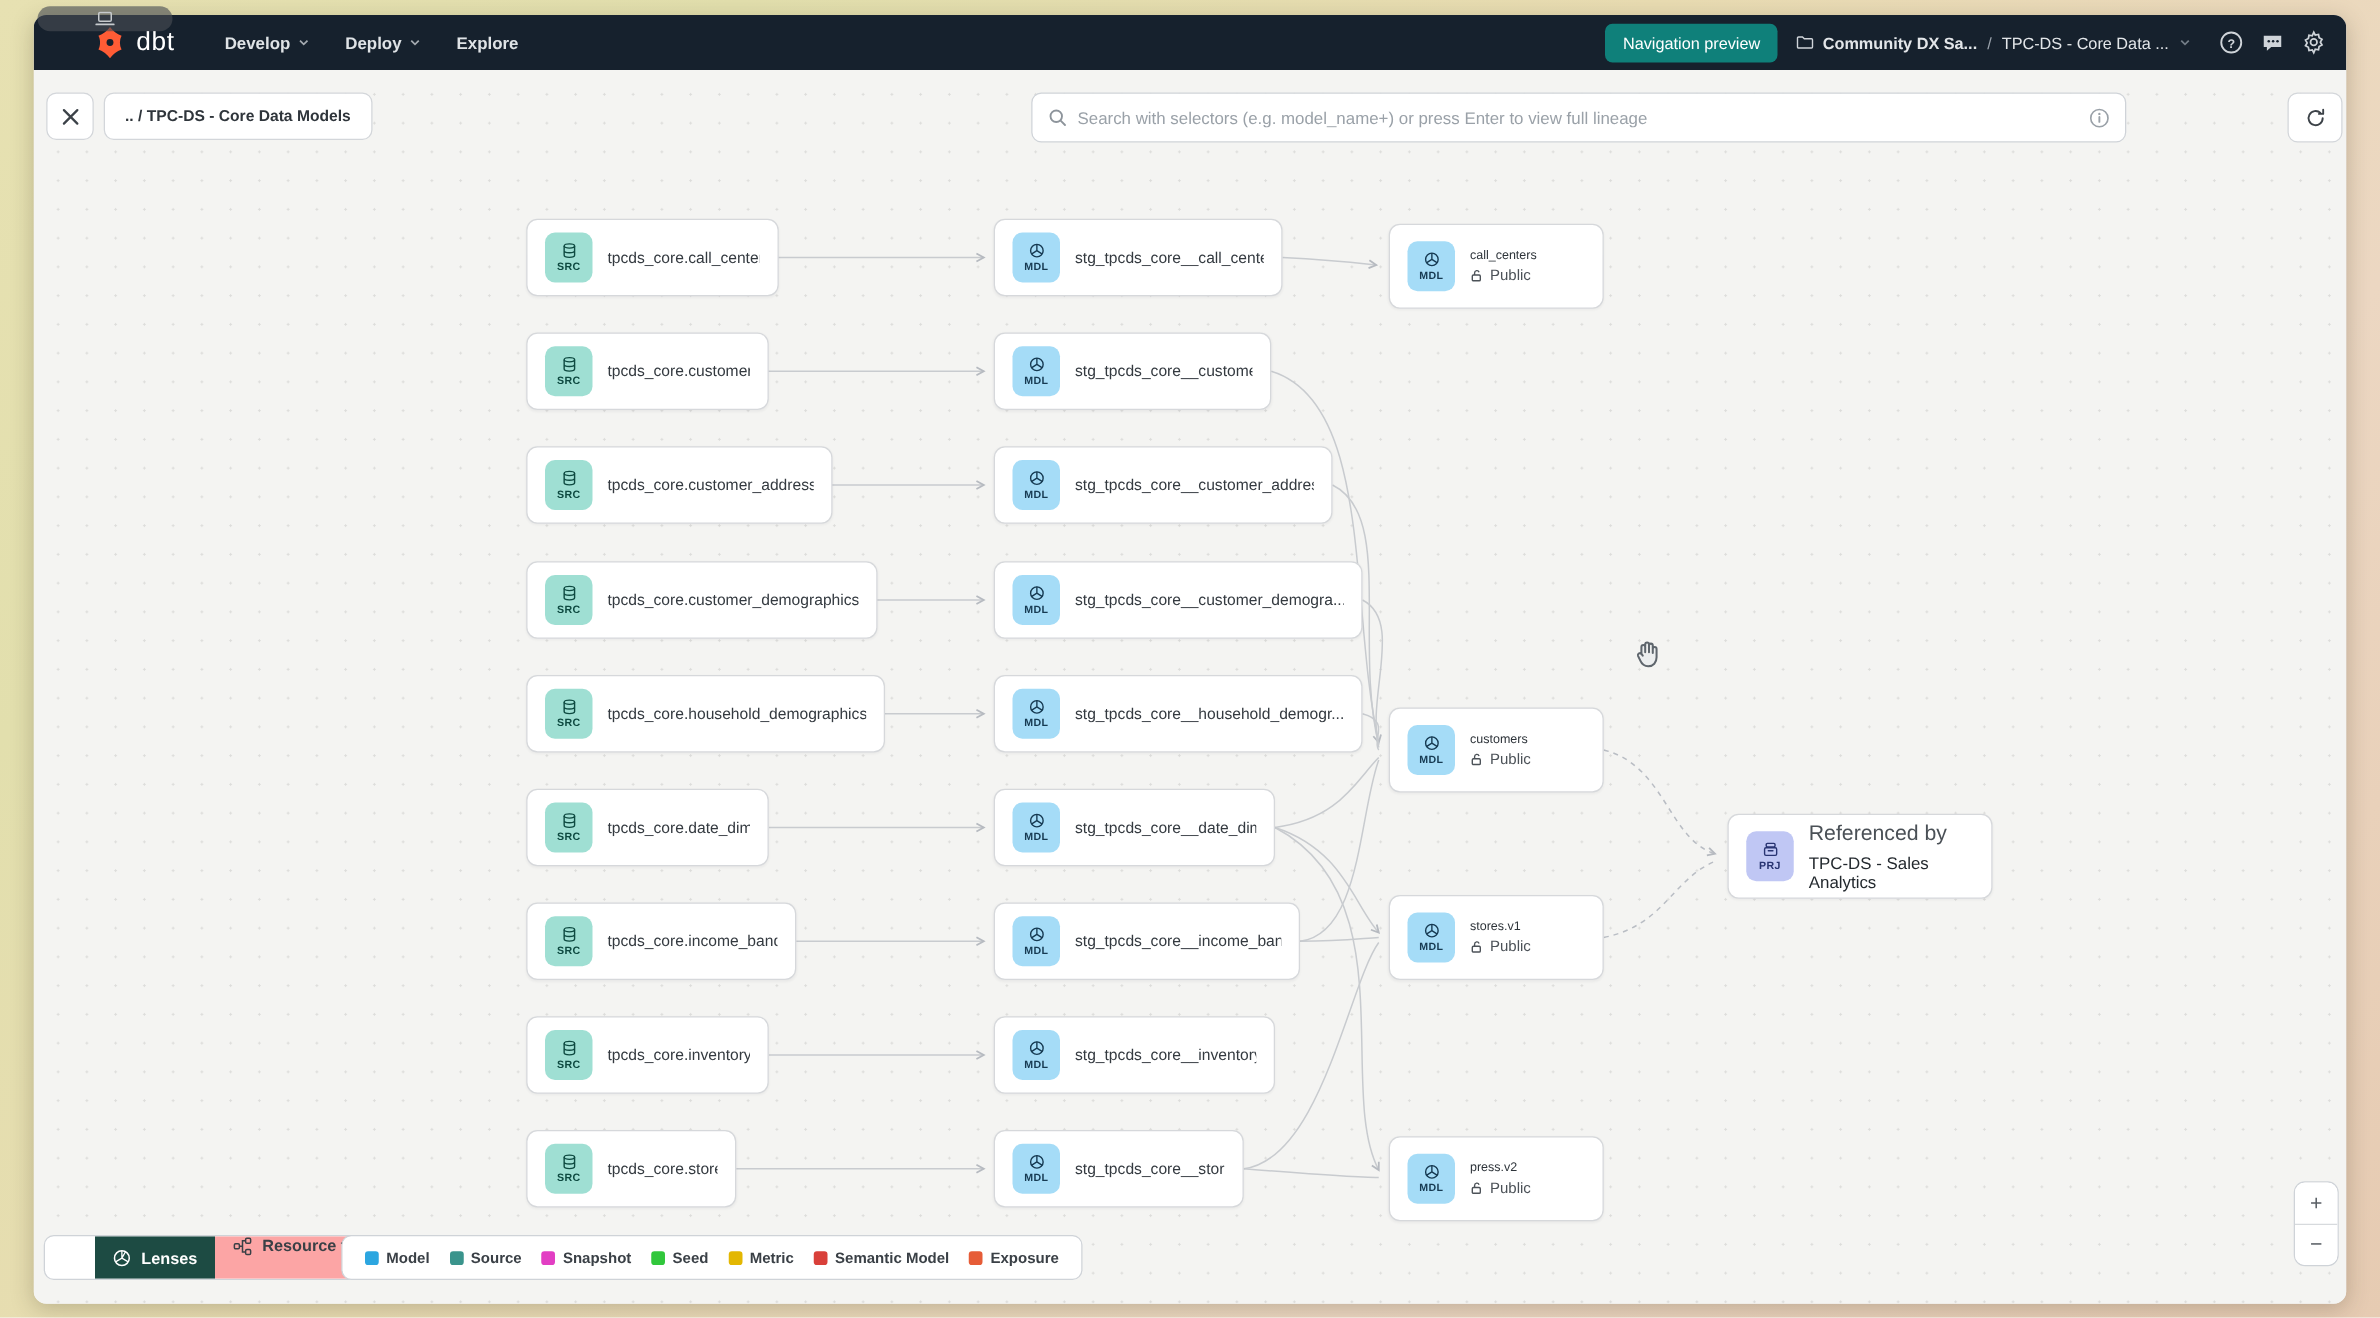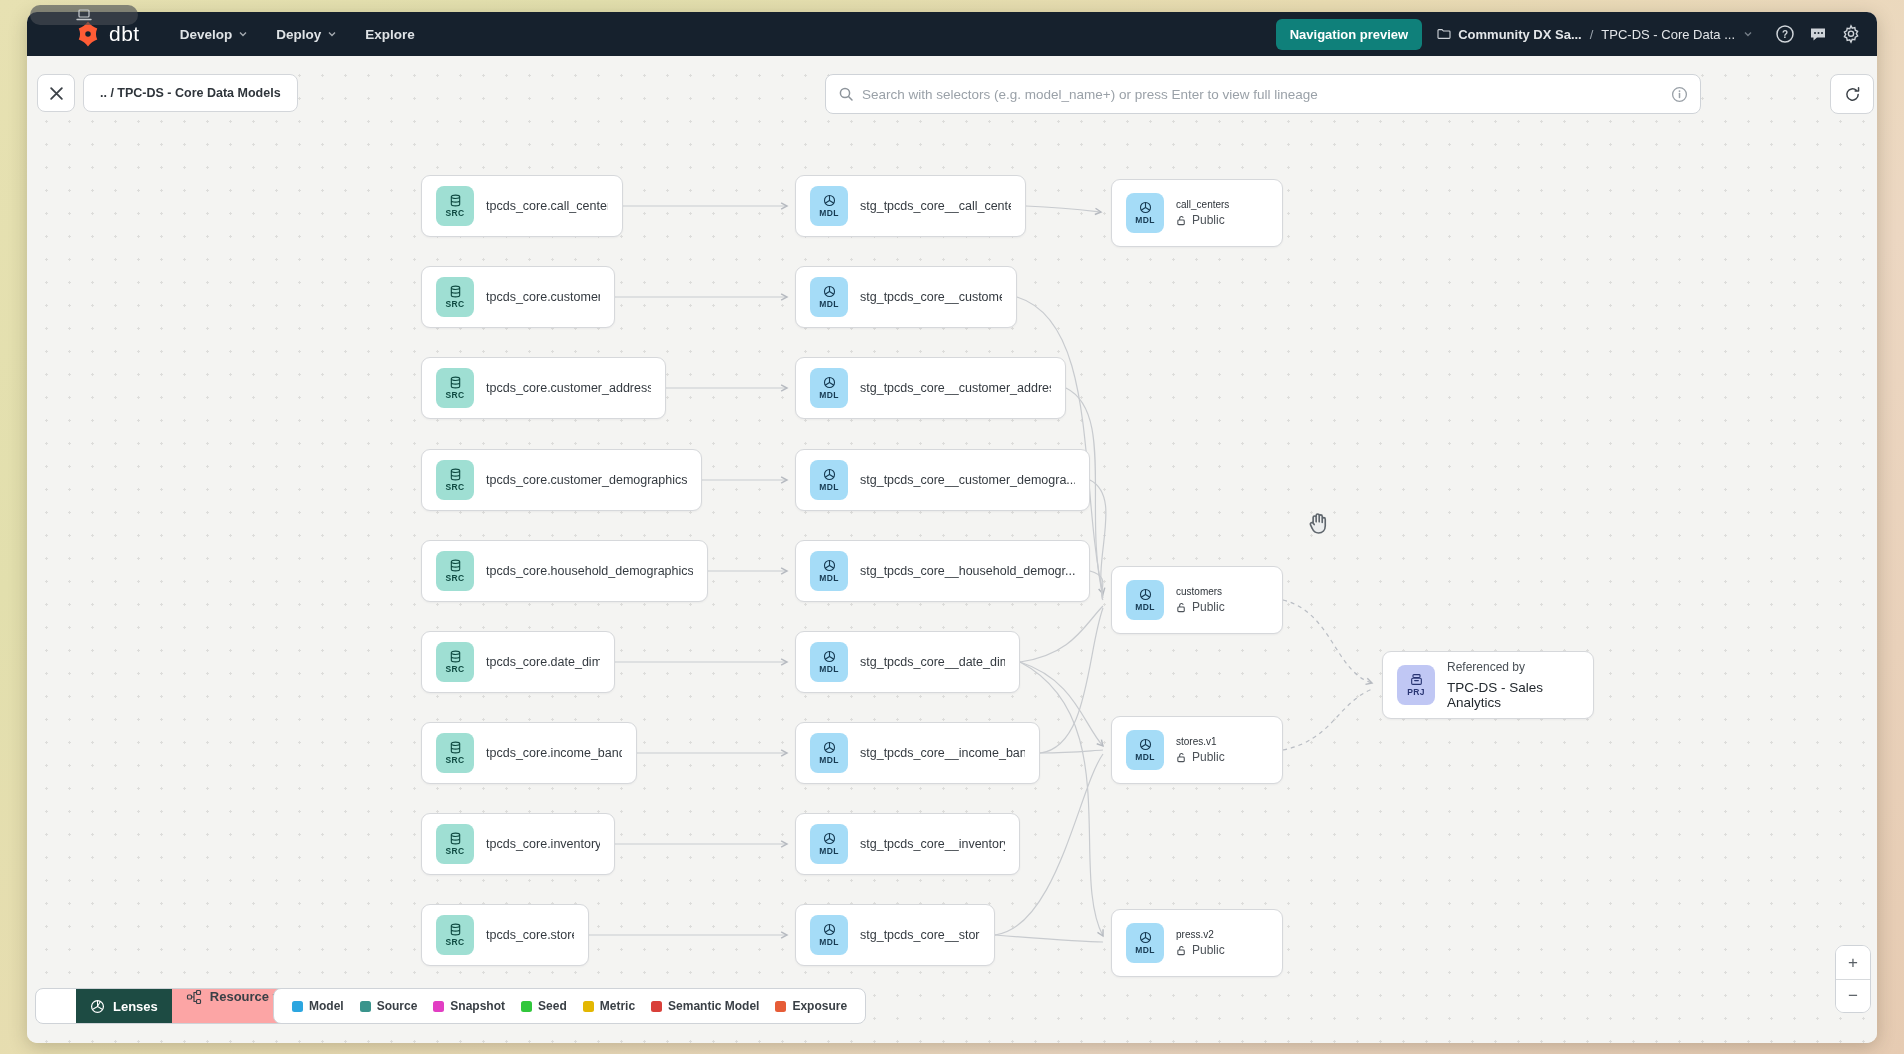--- a/index.html
+++ b/index.html
@@ -13,21 +13,21 @@
   
   .navbar { position:absolute; left:0; top:0; width:100%; height:44px; background:#16212d;
     display:flex; align-items:center; padding:0 16px; color:#e8eaec; z-index:30; }
   .logo { display:flex; align-items:center; gap:6px; margin:0 26px 0 30px; }
   .logo-mark { width:30px; height:30px; }
   .logo-text { font-size:21px; font-weight:normal; color:#fff; letter-spacing:.5px; }
   .nav-menu { display:flex; align-items:center; gap:6px; font-size:13.5px; font-weight:bold;
     color:#dfe3e6; padding:0 14px; cursor:pointer; height:44px; }
   .chev { width:10px; height:10px; opacity:.7; }
   .nav-right { margin-left:auto; display:flex; align-items:center; gap:14px; }
-  .nav-preview-btn { background:#0f807a; color:#fff; font-size:13px; font-weight:bold;
+  .nav-preview-btn { background:#0f807a; color:#fff; font-size:13px; font-weight:normal;
     padding:8px 14px; border-radius:6px; border:none; cursor:pointer; }
   .nav-crumb { display:flex; align-items:center; gap:8px; font-size:13px; color:#e3e6e9; }
   .nav-crumb .proj { font-weight:bold; display:flex; align-items:center; gap:6px; }
   .nav-crumb .sep { color:#9aa3ac; }
   .nav-icons { display:flex; align-items:center; gap:13px; margin-left:8px; }
   .nav-icon { width:20px; height:20px; color:#cfd4d9; cursor:pointer; }
 
   
   .screen-pill { position:absolute; left:30px; top:5px; width:108px; height:20px; border-radius:10px;
     background:rgba(72,78,84,.62); z-index:40; display:flex; align-items:center; justify-content:center; }
@@ -63,21 +63,21 @@
     align-items:center; justify-content:center; gap:1px; }
   .badge .blabel { font-size:8.5px; font-weight:bold; letter-spacing:.3px; }
   .badge-src { background:#9fdfd3; color:#0e4a41; }
   .badge-mdl { background:#a5dcf7; color:#163a52; }
   .badge-prj { background:#c0c7f4; color:#283472;text-align:center; }
   .pub-node { height:68px; }
   .pub-text { display:flex; flex-direction:column; gap:3px; }
   .pub-name { font-size:10px; color:#2e343a; }
   .pub-vis { font-size:12px; color:#4c5258; display:flex; align-items:center; gap:5px; }
   .prj-node { height:68px; z-index:6; }
-  .prj-title { font-size:12px; color:#4a5056; }
+  .prj-title { font-size:17px; color:#4a5056; }
   .prj-name { font-size:13.5px; color:#23292e; margin-top:3px; }
 
   
   .lens-group { position:absolute; left:8px; top:932px; height:36px; display:flex; z-index:10;
     border:1px solid #cfd3d8; border-radius:8px; overflow:hidden; background:#fff;padding-left:40px; }
   .lenses-btn { background:#1d4b43; color:#fff; font-size:13px; font-weight:bold; display:flex;
     align-items:center; gap:8px; padding:0 14px; cursor:pointer; border:none; }
   .restype-btn { background:#fca5a5; color:#3a4046; font-size:13px; font-weight:bold; display:flex;
     align-items:flex-start; gap:8px; padding:0 14px; cursor:pointer; border:none; }
   .legend-box { position:absolute; left:246px; top:932px; height:36px; background:#fff;

